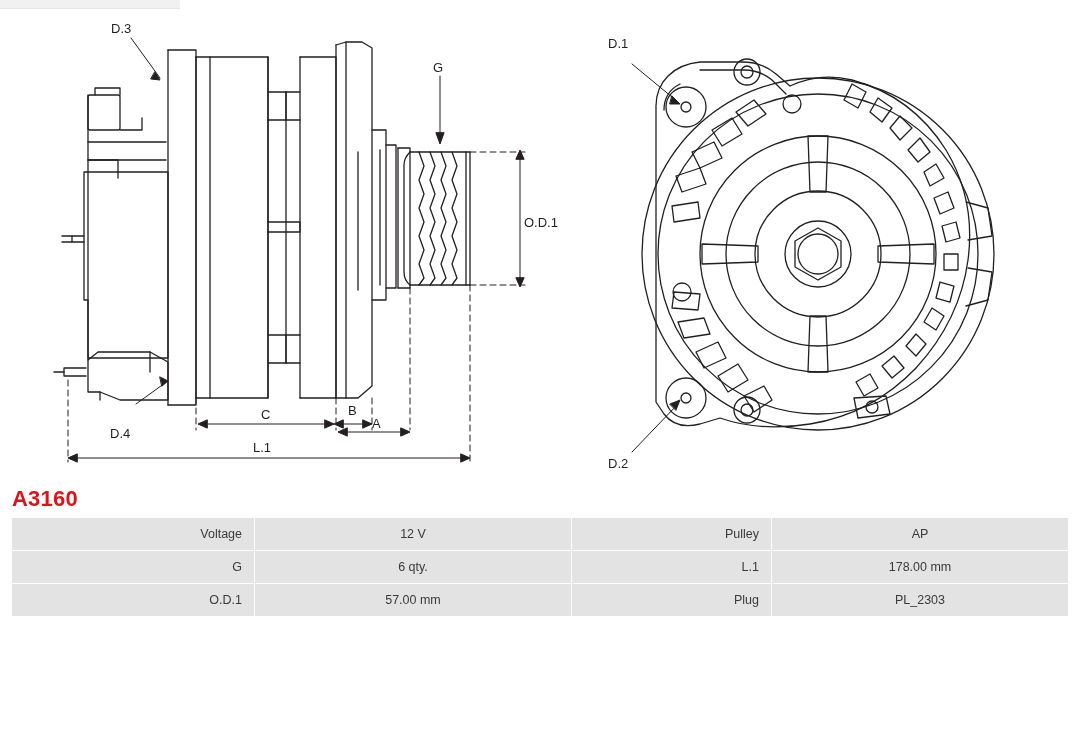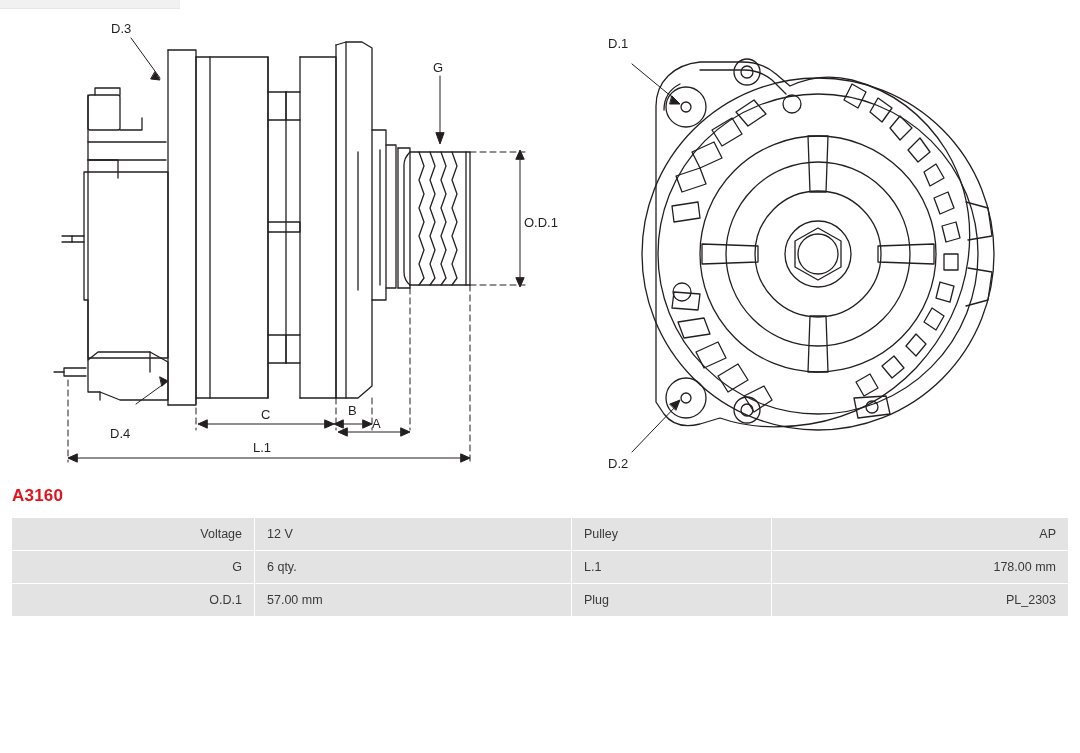--- a/index.html
+++ b/index.html
@@ -24,21 +24,21 @@
     position: absolute;
     left: 0;
     top: 0;
     width: 1080px;
     height: 480px;
   }
   .part-number {
     position: absolute;
     left: 12px;
     top: 486px;
-    font-size: 17px;
+    font-size: 22px;
     font-weight: bold;
     color: #e1121a;
     letter-spacing: 0.2px;
   }
   table.specs {
     position: absolute;
     left: 11px;
     top: 517px;
     width: 1058px;
     border-collapse: collapse;
@@ -53,30 +53,30 @@
     color: #3a3a3a;
     white-space: nowrap;
     overflow: hidden;
   }
   td.label {
     text-align: right;
     width: 218px;
     margin-top: 12px;
   }
   td.value {
-    text-align: left;
+    text-align: center;
     background: #ffffff;
     width: 292px;
   }
   td.label2 {
-    text-align: left;
+    text-align: right;
     width: 175px;
   }
   td.value2 {
-    text-align: right;
+    text-align: center;
     background: #ffffff;
   }
   
   table.specs {
     border: 1px solid #d8d8d8;
   }
   .topbar {
     position: absolute;
     left: 0;
     top: 0;

